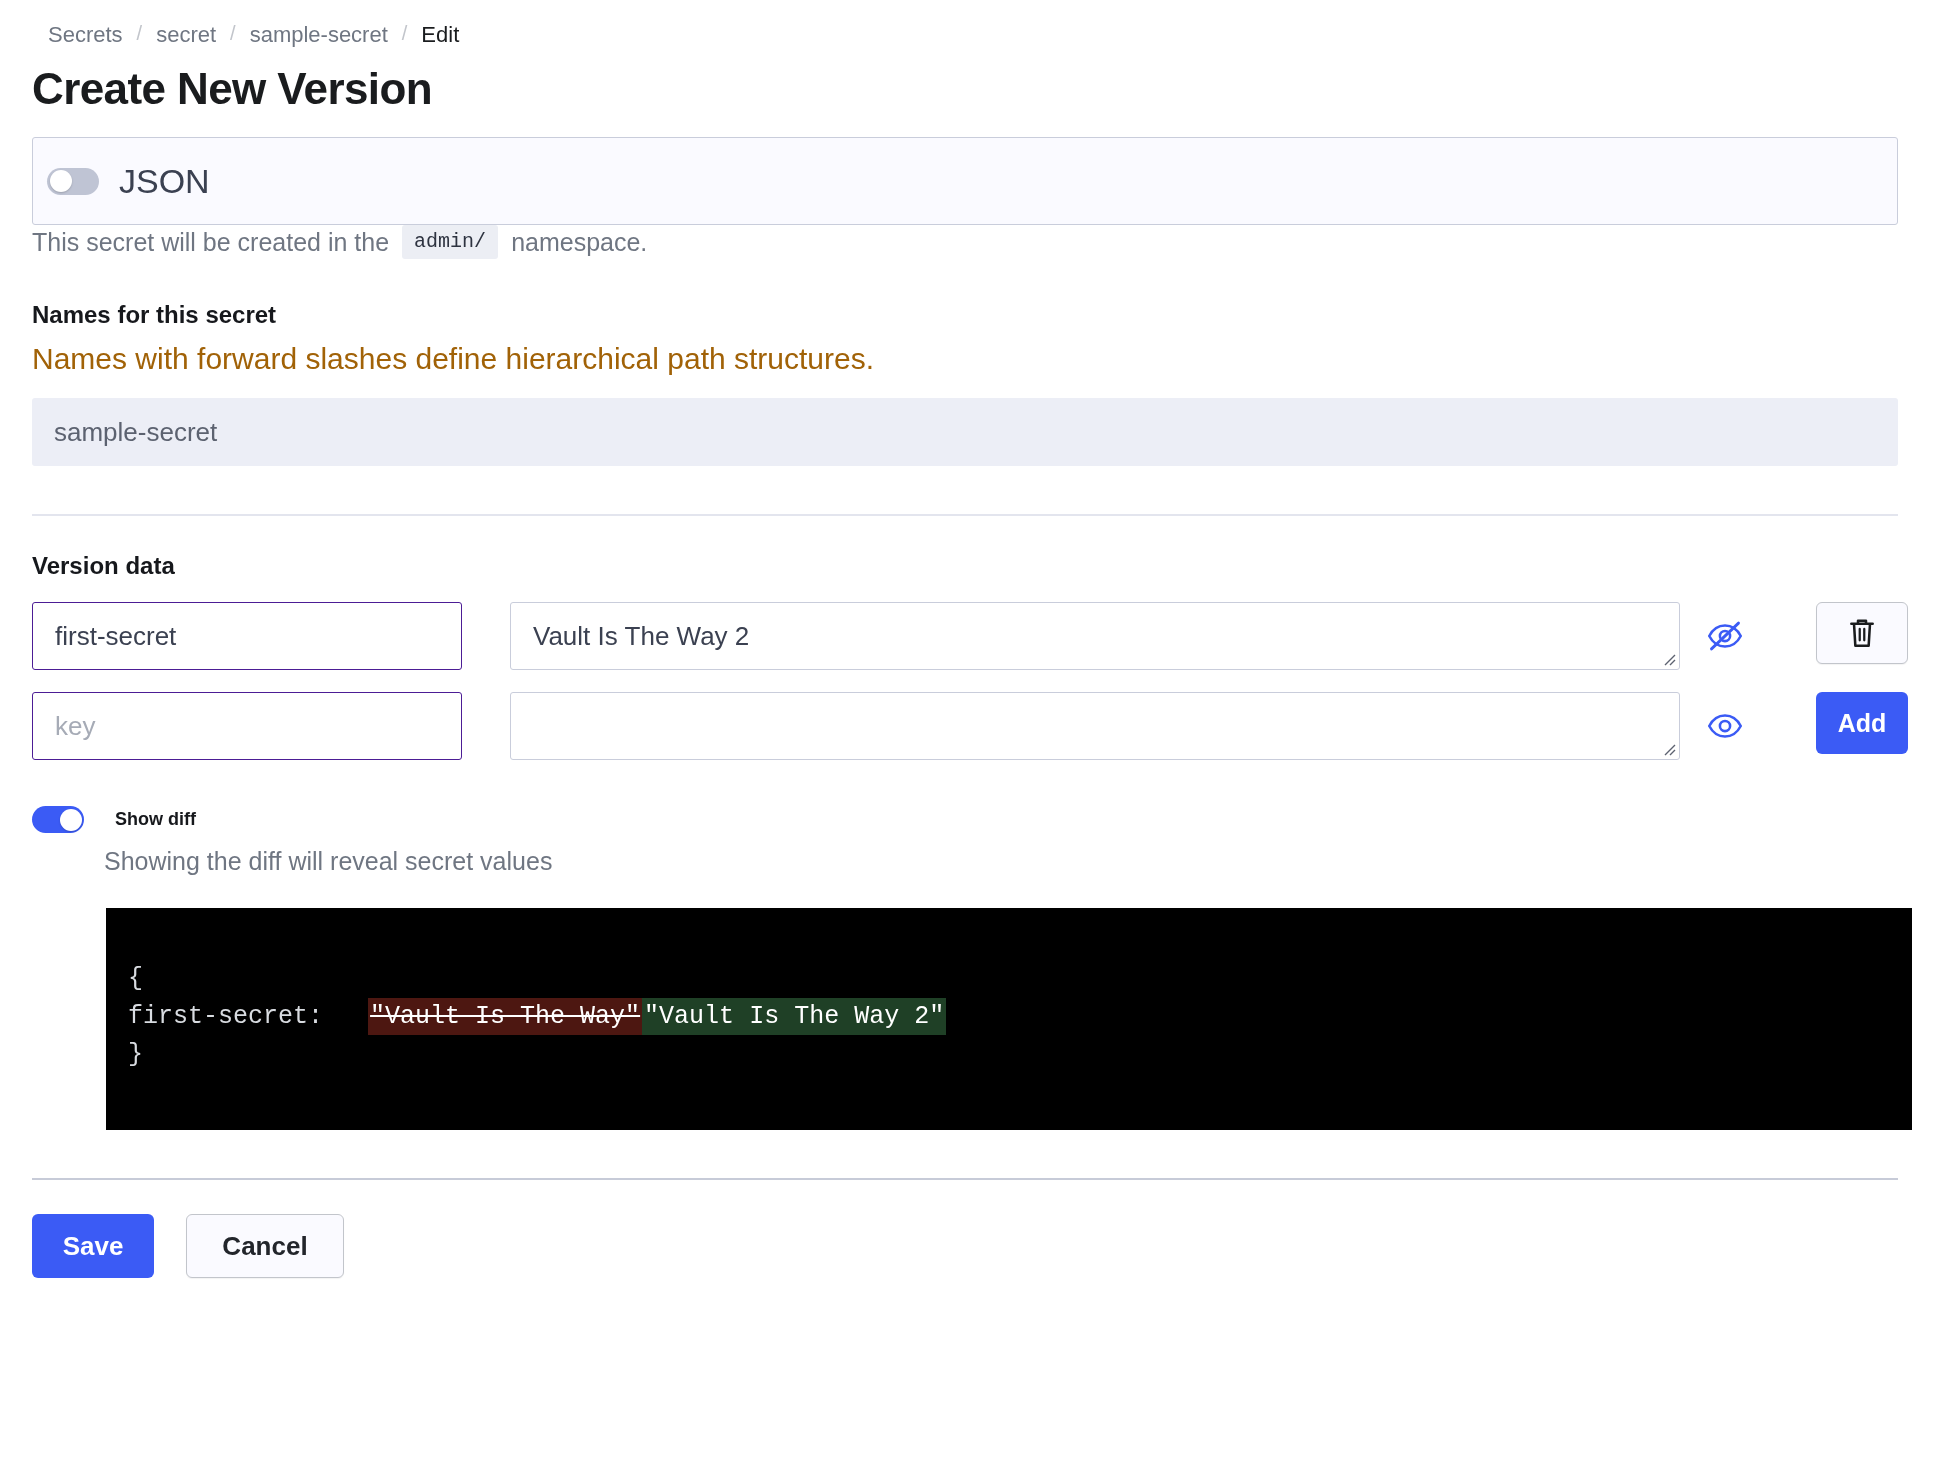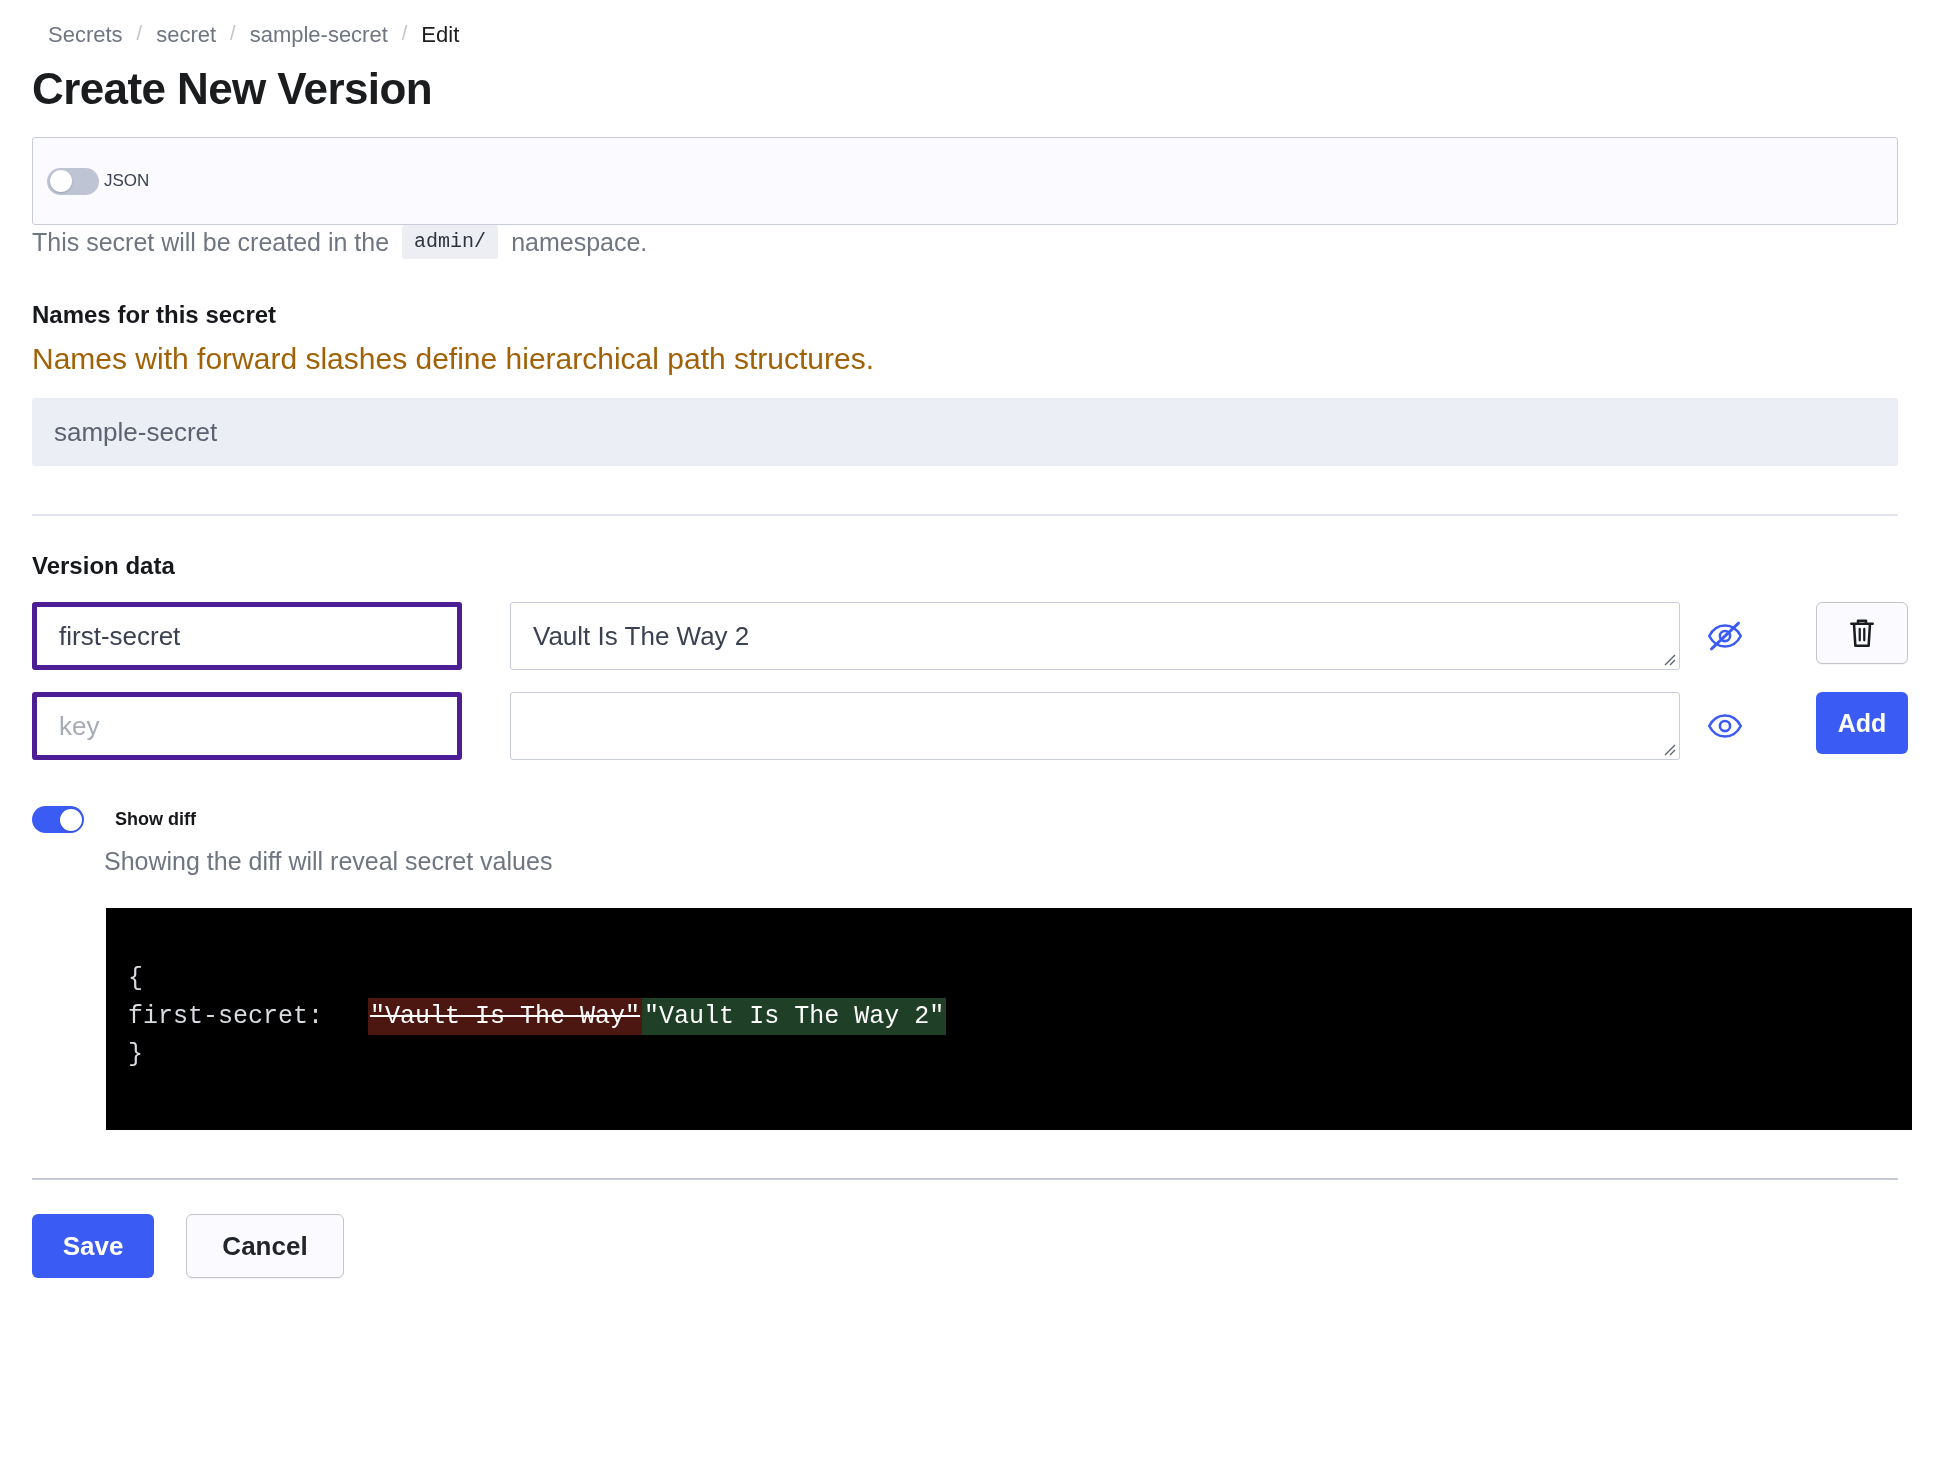--- a/index.html
+++ b/index.html
@@ -38,21 +38,21 @@
     position: relative; width: 52px; height: 27px; border-radius: 14px;
     background: #bfc4d4; flex: 0 0 auto; cursor: pointer;
   }
   .toggle .knob {
     position: absolute; top: 2.5px; left: 2.5px;
     width: 22px; height: 22px; border-radius: 50%;
     background: #ffffff; box-shadow: 0 1px 2px rgba(0,0,0,.18);
   }
   .toggle.on { background: #3b5bf5; }
   .toggle.on .knob { left: auto; right: 2.5px; }
-  .json-label { font-size: 17px; color: #3b4151; margin-left: 5px; text-align: center; }
+  .json-label { font-size: 34px; color: #3b4151; margin-left: 20px; text-align: center; }
 
   
   .ns-line {
     font-size: 25px; color: #6f7682;
     display: flex; align-items: center; line-height: 1;
   }
   .ns-chip {
     display: inline-block; background: #eceef4; color: #2e3340;
     font-family: "Liberation Mono", monospace; font-size: 20px;
     padding: 7px 12px; border-radius: 3px; margin: 0 13px;
@@ -71,21 +71,21 @@
   }
 
   .divider { width: 1866px; height: 2px; background: #e3e5ee; margin-top: 48px; }
   .divider.strong { background: #c7cbd8; }
 
   
   .section-label { margin-top: 36px; font-size: 24px; font-weight: 700; color: #16181c; }
 
   .kv-row { display: flex; align-items: flex-start; margin-top: 22px; }
   .key-input {
-    width: 430px; height: 68px; border: 5px solid #4c1d95; border-radius: 3px;
+    width: 430px; height: 68px; border: 1px solid #4c1d95; border-radius: 3px;
     font-size: 26px; color: #3b4151; padding: 0 22px; background: #fff;
     font-family: "Liberation Sans", sans-serif;
   }
   .key-input::placeholder { color: #a6abb6; }
   .val-wrap { position: relative; margin-left: 48px; }
   .val-input {
     width: 1170px; height: 68px; border: 1px solid #c9cddb; border-radius: 3px;
     font-size: 26px; color: #3b4151; padding: 16px 22px; background: #fff;
     font-family: "Liberation Sans", sans-serif; resize: none; display: block;
     overflow: hidden; line-height: 34px;

